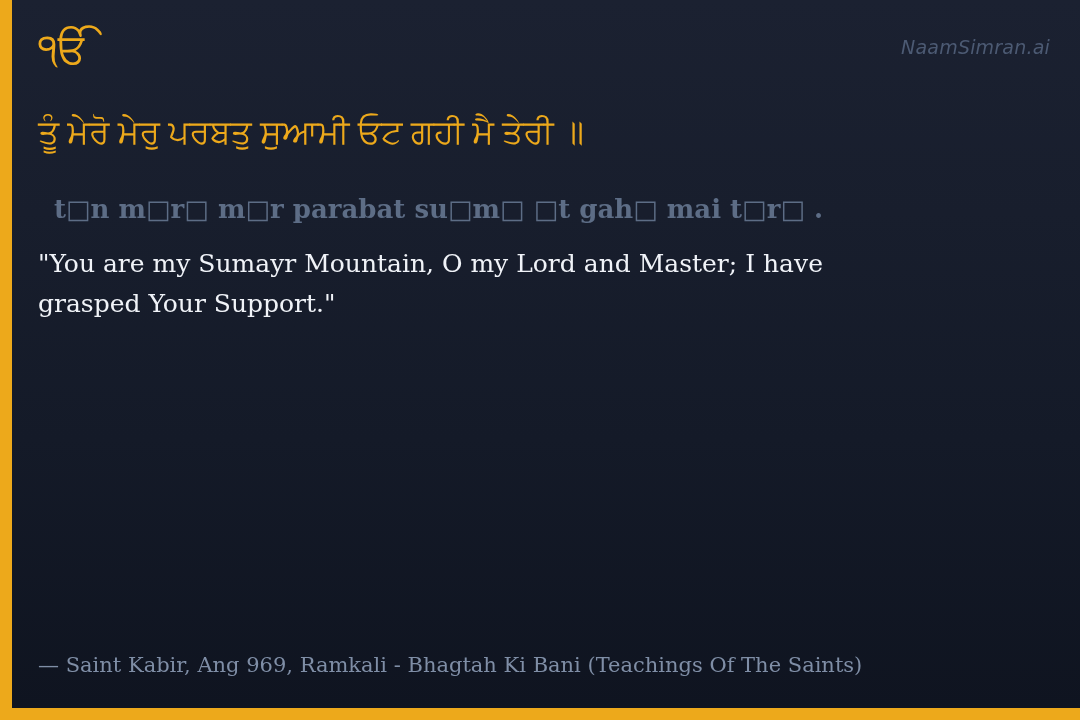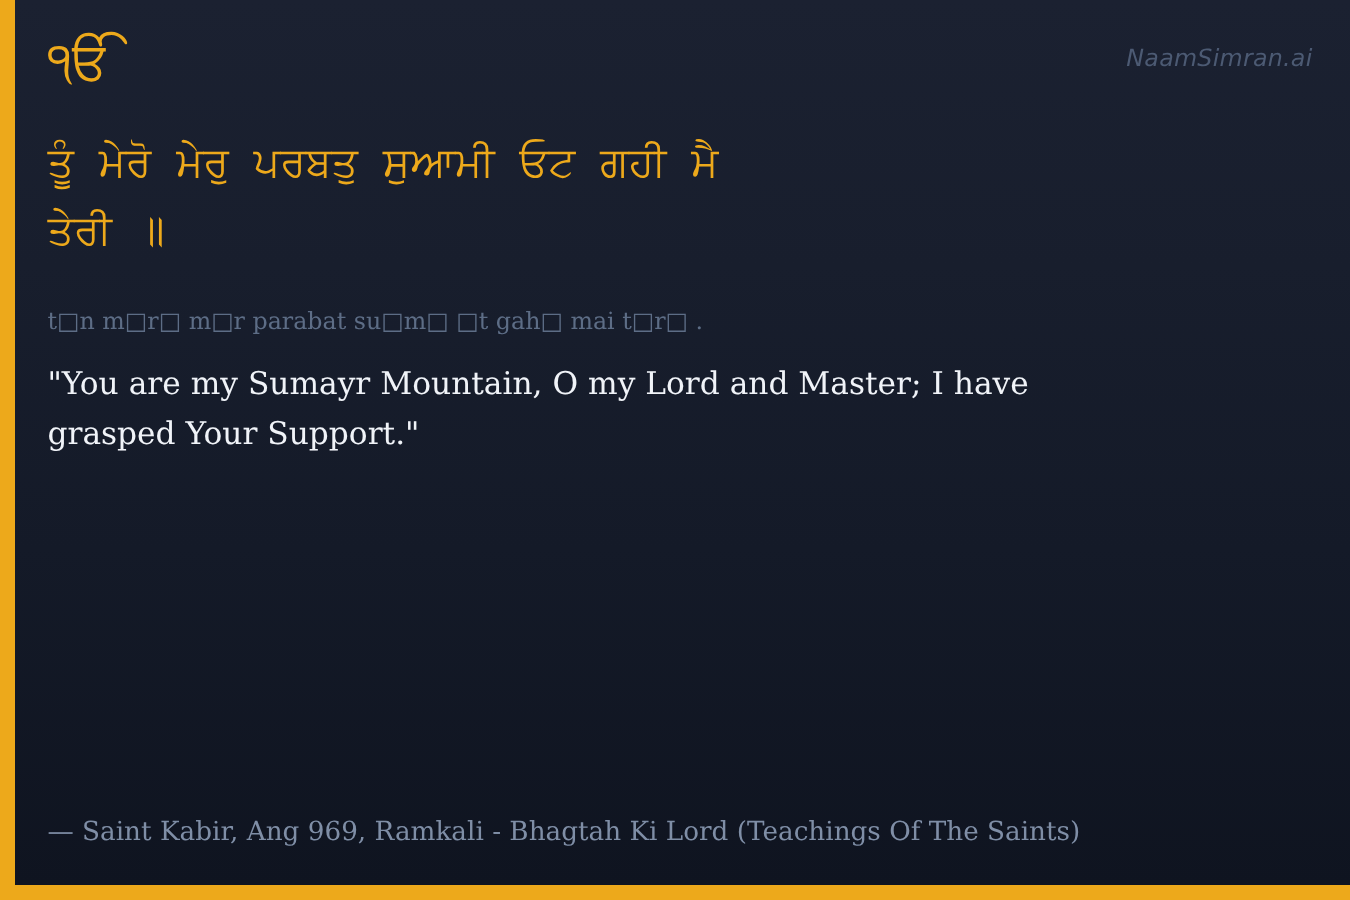--- a/index.html
+++ b/index.html
@@ -47,37 +47,37 @@
   #ik-onkar-symbol {
     font-family: "DejaVu Sans", sans-serif;
     font-size: 42px;
     line-height: 1.1;
     color: #eda91b;
     margin: 0 0 34px 0;
     letter-spacing: 0.5px;
   }
 
   #gurmukhi-line {
-    font-family: Liberation Mono, monospace;
+    font-family: Liberation Serif, serif;
     font-size: 33px;
     line-height: 1.62;
     color: #eda91b;
     margin: 0;
     max-width: 600px;
     font-weight: 400;
   }
 
   #transliteration-line {
     font-family: "DejaVu Serif", serif;
-    font-size: 19px;
+    font-size: 26px;
     line-height: 1.5;
     color: #5d6d86;
-    margin: 30px 0 0 0;
+    margin: 30px 0 0 16px;
     max-width: 830px;
-    font-weight: 400;
+    font-weight: 700;
   }
 
   #translation-line {
     font-family: "DejaVu Serif", serif;
     font-size: 25px;
     line-height: 1.62;
     color: #f0f3f8;
     margin: 15px 0 0 0;
     max-width: 800px;
     font-weight: 400;
@@ -106,15 +106,15 @@
     <div id="ik-onkar-symbol">ੴ</div>
 
     <div id="gurmukhi-line">ਤੂੰ ਮੇਰੋ ਮੇਰੁ ਪਰਬਤੁ ਸੁਆਮੀ ਓਟ ਗਹੀ ਮੈ ਤੇਰੀ ॥</div>
 
     <div id="transliteration-line">t□n m□r□ m□r parabat su□m□ □t gah□ mai t□r□ .</div>
 
     <div id="translation-line">"You are my Sumayr Mountain, O my Lord and Master; I have grasped Your Support."</div>
 
   </div>
 
-  <div id="attribution-line">— Saint Kabir, Ang 969, Ramkali - Bhagtah Ki Lord (Teachings Of The Saints)</div>
+  <div id="attribution-line">— Saint Kabir, Ang 969, Ramkali - Bhagtah Ki Bani (Teachings Of The Saints)</div>
 
 </div>
 
 </body></html>

